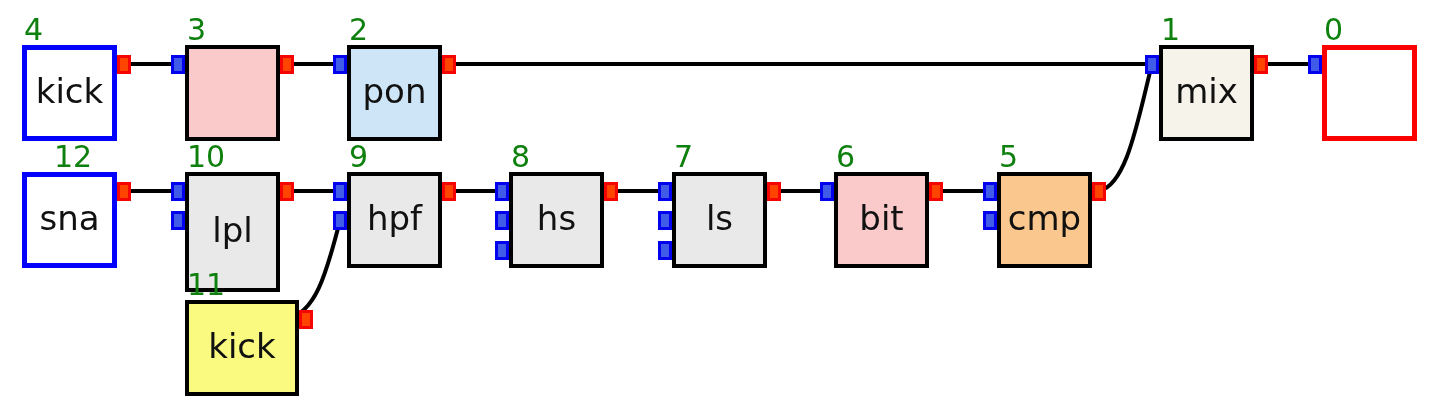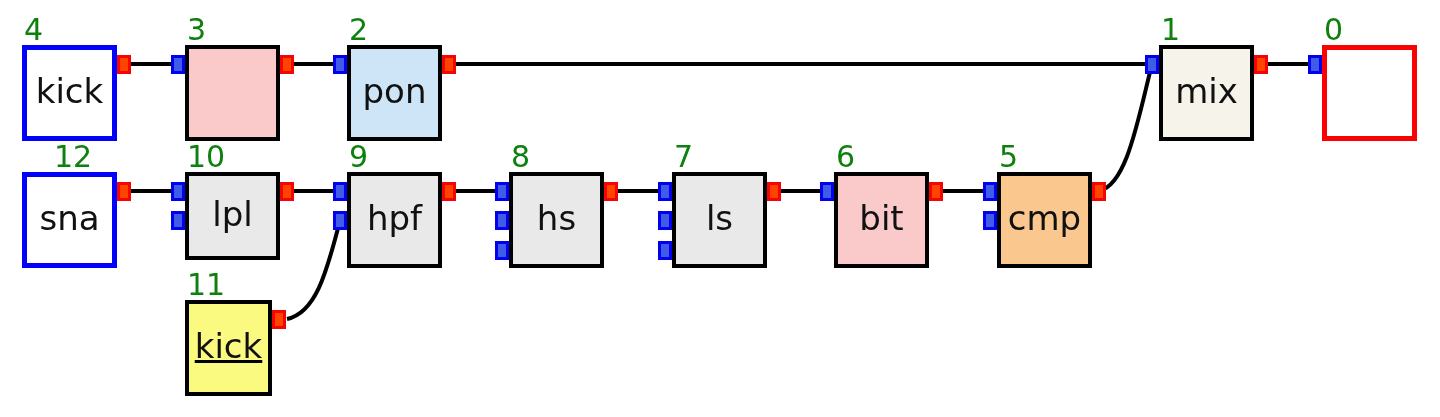--- a/index.html
+++ b/index.html
@@ -64,21 +64,21 @@
     </div>
     <div class="node" style="left: 1322px; top: 45px; width: 95px; height: 96px; background: rgb(255, 255, 255); border: 5px solid rgb(251, 2, 2);">
       <span class="num" style="left: -3px; top: -35px; color: rgb(14, 128, 14);">0</span>
     <span class="port" style="background: rgb(63, 91, 232); border-color: rgb(1, 1, 238); left: -19px; top: 4.5px;"></span>
     </div>
     <div class="node" style="left: 22px; top: 172px; width: 95px; height: 96px; background: rgb(255, 255, 255); border: 5px solid rgb(2, 2, 251);">
       <span class="num" style="left: -3px; top: -35px; color: rgb(14, 128, 14); margin-left: 30px;">12</span>
       <span class="label">sna</span>
     <span class="port" style="background: rgb(255, 68, 0); border-color: rgb(246, 4, 4); right: -19px; top: 4.5px;"></span>
     </div>
-    <div class="node" style="left: 185px; top: 172px; width: 95px; height: 88px; background: rgb(233, 233, 233); border: 4px solid rgb(0, 0, 0);">
+    <div class="node" style="left: 185px; top: 172px; width: 95px; height: 120px; background: rgb(233, 233, 233); border: 4px solid rgb(0, 0, 0);">
       <span class="num" style="left: -2px; top: -34px; color: rgb(14, 128, 14);">10</span>
       <span class="label">lpl</span>
     <span class="port" style="background: rgb(63, 91, 232); border-color: rgb(1, 1, 238); left: -18px; top: 5.5px;"></span>
       <span class="port" style="background: rgb(63, 91, 232); border-color: rgb(1, 1, 238); left: -18px; top: 35px;"></span>
       <span class="port" style="background: rgb(255, 68, 0); border-color: rgb(246, 4, 4); right: -18px; top: 5.5px;"></span>
     </div>
     <div class="node" style="left: 347px; top: 172px; width: 95px; height: 96px; background: rgb(233, 233, 233); border: 4px solid rgb(0, 0, 0);">
       <span class="num" style="left: -2px; top: -34px; color: rgb(14, 128, 14);">9</span>
       <span class="label">hpf</span>
     <span class="port" style="background: rgb(63, 91, 232); border-color: rgb(1, 1, 238); left: -18px; top: 5.5px;"></span>
@@ -107,18 +107,18 @@
     <span class="port" style="background: rgb(63, 91, 232); border-color: rgb(1, 1, 238); left: -18px; top: 5.5px;"></span>
       <span class="port" style="background: rgb(255, 68, 0); border-color: rgb(246, 4, 4); right: -18px; top: 5.5px;"></span>
     </div>
     <div class="node" style="left: 997px; top: 172px; width: 95px; height: 96px; background: rgb(250, 200, 142); border: 4px solid rgb(0, 0, 0);">
       <span class="num" style="left: -2px; top: -34px; color: rgb(14, 128, 14);">5</span>
       <span class="label">cmp</span>
     <span class="port" style="background: rgb(63, 91, 232); border-color: rgb(1, 1, 238); left: -18px; top: 5.5px;"></span>
       <span class="port" style="background: rgb(63, 91, 232); border-color: rgb(1, 1, 238); left: -18px; top: 35px;"></span>
       <span class="port" style="background: rgb(255, 68, 0); border-color: rgb(246, 4, 4); right: -18px; top: 5.5px;"></span>
     </div>
-    <div class="node" style="left: 185px; top: 300px; width: 87px; height: 96px; background: rgb(250, 250, 128); border: 4px solid rgb(0, 0, 0); text-decoration: underline;">
+    <div class="node" style="left: 185px; top: 300px; width: 114px; height: 96px; background: rgb(250, 250, 128); border: 4px solid rgb(0, 0, 0);">
       <span class="num" style="left: -2px; top: -34px; color: rgb(14, 128, 14);">11</span>
       <span class="label">kick</span>
     <span class="port" style="background: rgb(255, 68, 0); border-color: rgb(246, 4, 4); right: -18px; top: 5.5px;"></span>
     </div>
   </div>
 
 </body></html>

